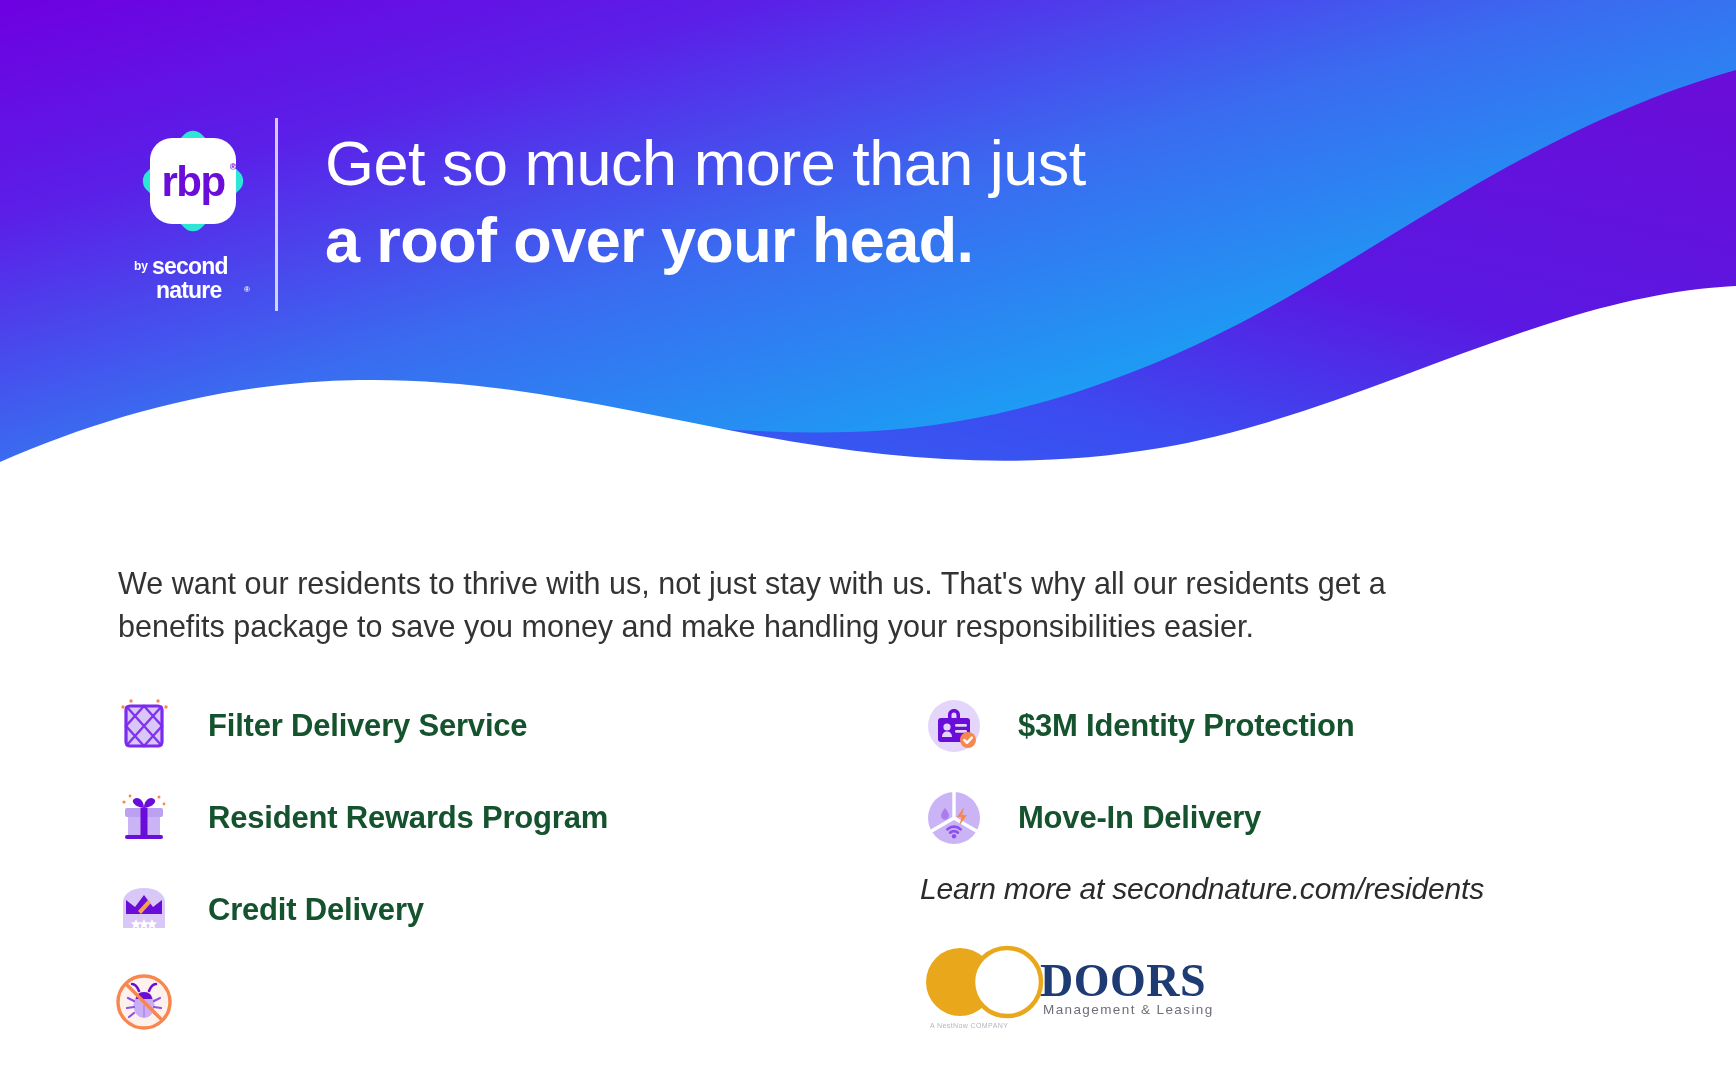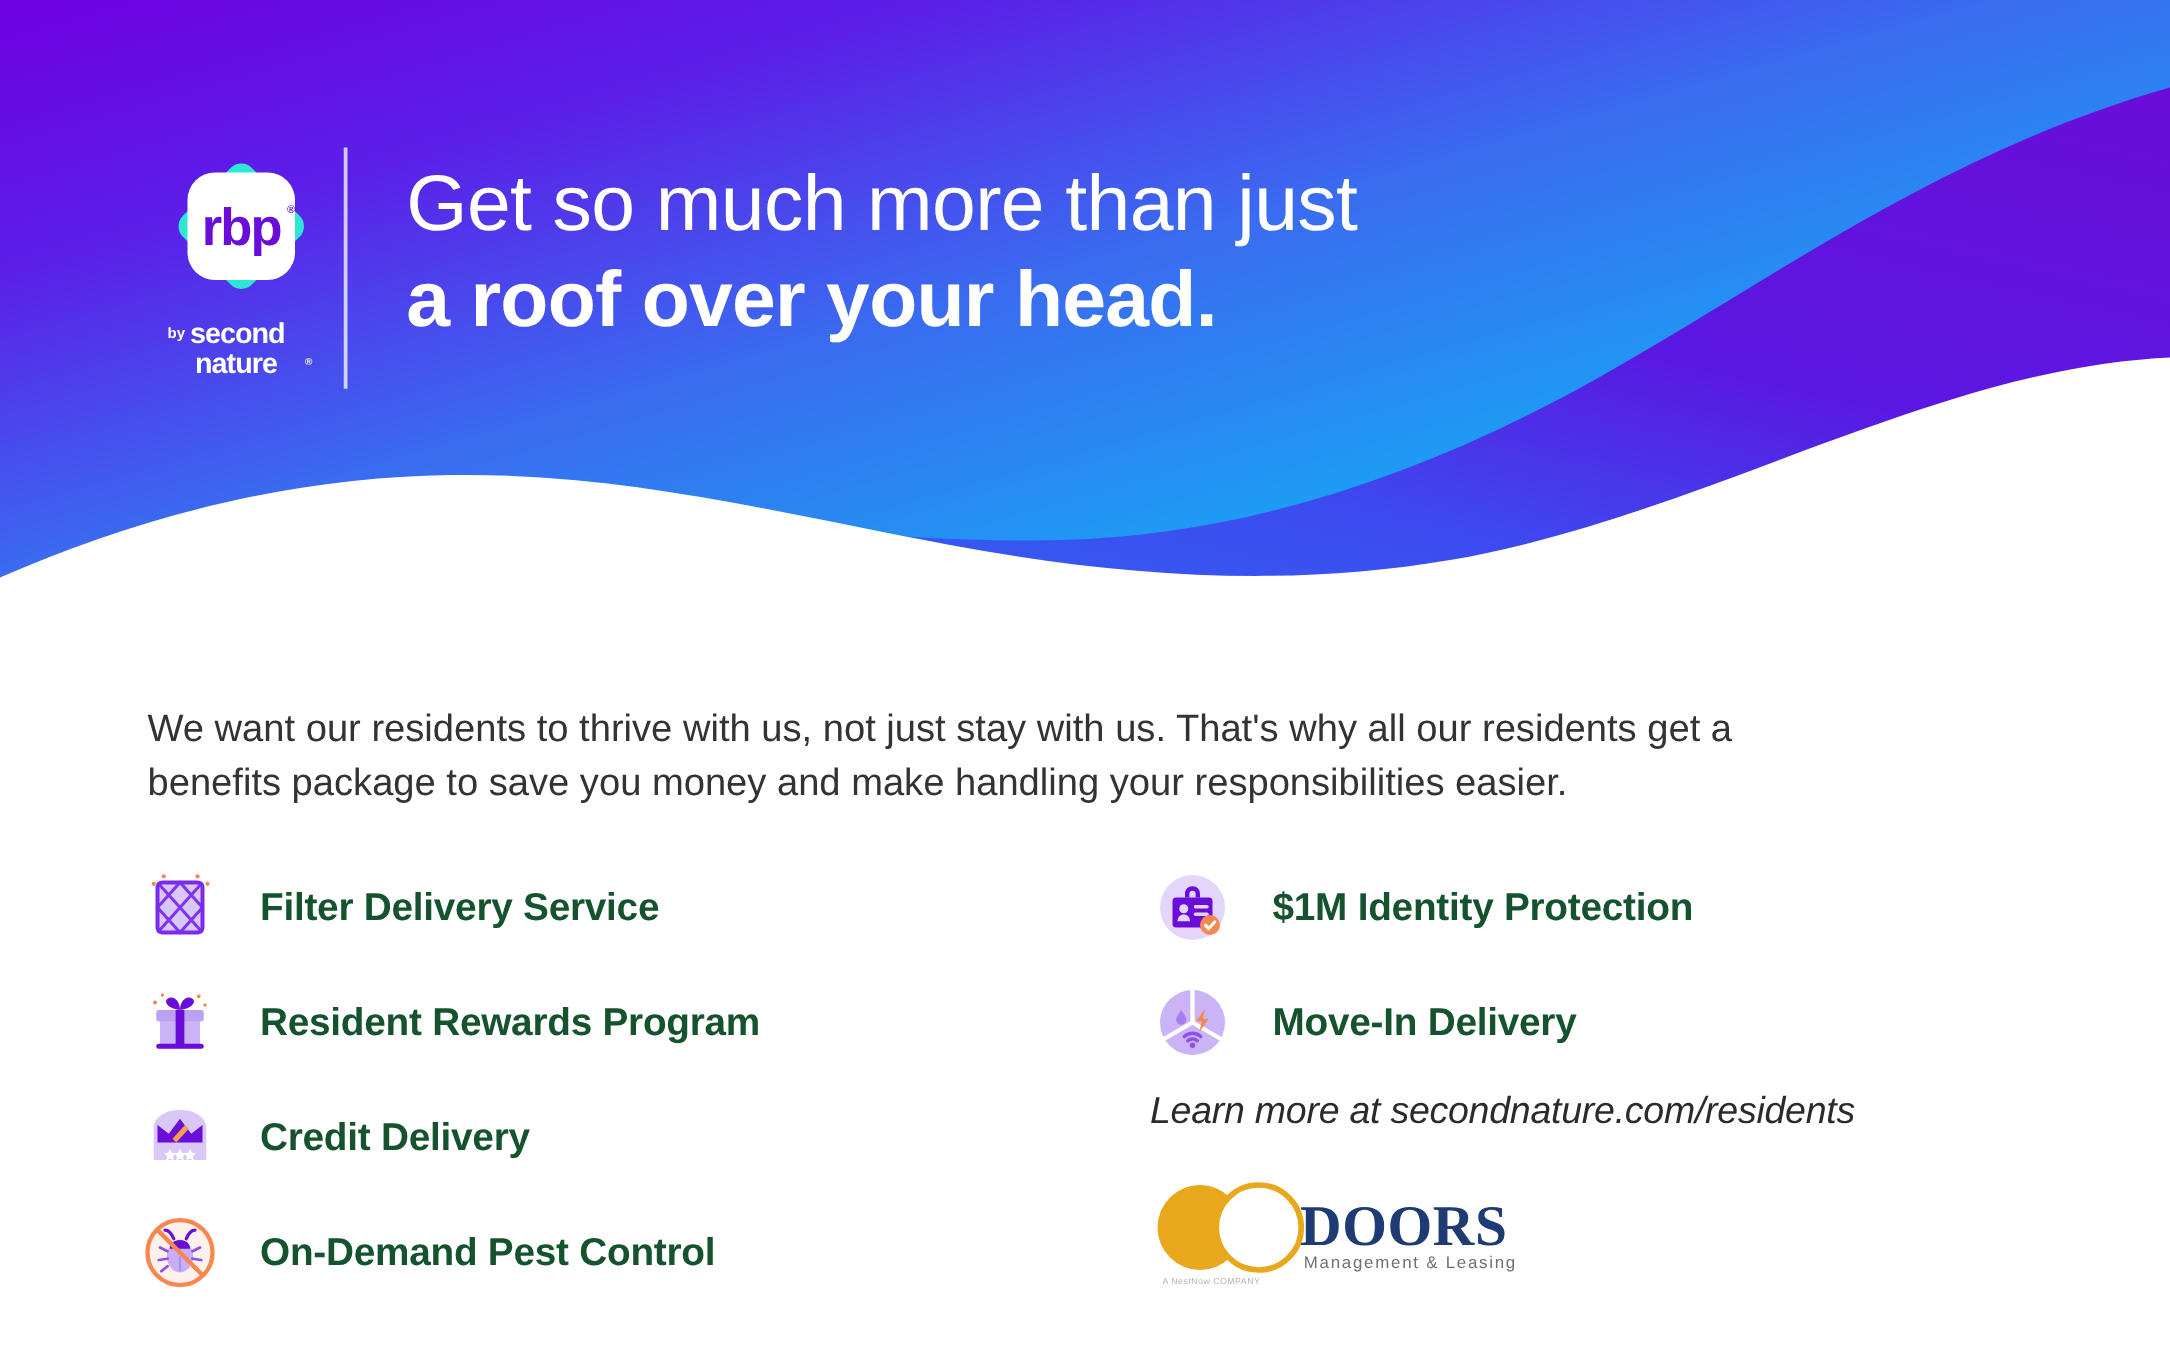--- a/index.html
+++ b/index.html
@@ -311,42 +311,41 @@
             <ellipse cx="31" cy="34" rx="10.5" ry="13" fill="#C9AEF5"></ellipse>
             <path d="M31,21 C26,21 23,24 23,28 L39,28 C39,24 36,21 31,21 Z" fill="#6A0DD8"></path>
             <path d="M26,20 C24,15 21,13 19,13 M36,20 C38,15 41,13 43,13" stroke="#6A0DD8" stroke-width="2.6" fill="none" stroke-linecap="round"></path>
             <path d="M21,30 L15,27 M21,36 L14,37 M21,42 L16,46
                      M41,30 L47,27 M41,36 L48,37 M41,42 L46,46" stroke="#8E4FEF" stroke-width="2.2" stroke-linecap="round"></path>
             <line x1="31" y1="34" x2="31" y2="46" stroke="#B48DF0" stroke-width="1.8"></line>
             <circle cx="31" cy="31" r="26" fill="none" stroke="#F7864F" stroke-width="3.4"></circle>
             <line x1="13.5" y1="13.5" x2="48.5" y2="48.5" stroke="#F7864F" stroke-width="3.4" stroke-linecap="round"></line>
           </svg>
         </span>
-        <span class="benefit-label">On-Demand Pest Control</span>
       </div>
     </div>
 
     <div class="benefit-col col-right">
 
       <div class="benefit-row">
         <span class="benefit-icon">
           <svg width="62" height="62" viewBox="0 0 62 62">
             <circle cx="31" cy="31" r="26" fill="#E4D6FA"></circle>
             <path d="M25,20 C25,16.5 27.5,14 31,14 C34.5,14 37,16.5 37,20 L37,23 L33.5,23 L33.5,20
                      C33.5,18.5 32.5,17.5 31,17.5 C29.5,17.5 28.5,18.5 28.5,20 L28.5,23 L25,23 Z" fill="#6A0DD8"></path>
             <rect x="15" y="23" width="32" height="24" rx="3" fill="#6A0DD8"></rect>
             <circle cx="24" cy="32" r="3.6" fill="#E4D6FA"></circle>
             <path d="M19,42 C19,38.6 21.3,36.6 24,36.6 C26.7,36.6 29,38.6 29,42 Z" fill="#E4D6FA"></path>
             <rect x="32" y="29" width="12" height="2.8" rx="1.4" fill="#E4D6FA"></rect>
             <rect x="32" y="35" width="12" height="2.8" rx="1.4" fill="#E4D6FA"></rect>
             <circle cx="45" cy="45" r="8" fill="#F7864F"></circle>
             <path d="M41.4,45.2 L44,47.8 L48.8,42.6" stroke="#ffffff" stroke-width="2.6" fill="none" stroke-linecap="round" stroke-linejoin="round"></path>
           </svg>
         </span>
-        <span class="benefit-label">$1M Identity Protection</span>
+        <span class="benefit-label">$3M Identity Protection</span>
       </div>
 
       <div class="benefit-row">
         <span class="benefit-icon">
           <svg width="62" height="62" viewBox="0 0 62 62">
             <circle cx="31" cy="31" r="26" fill="#CBB4F5"></circle>
             <path d="M31,31 L31,5 M31,31 L53.5,44 M31,31 L8.5,44" stroke="#ffffff" stroke-width="3.4" stroke-linecap="round"></path>
             <path d="M22,21 C22,21 18,26 18,28.6 C18,31 19.8,32.8 22,32.8
                      C24.2,32.8 26,31 26,28.6 C26,26 22,21 22,21 Z" fill="#A97CF0"></path>
             <path d="M41,20 L34,30 L38.5,30 L36.5,38.5 L44,28 L39.3,28 Z" fill="#F7864F"></path>

